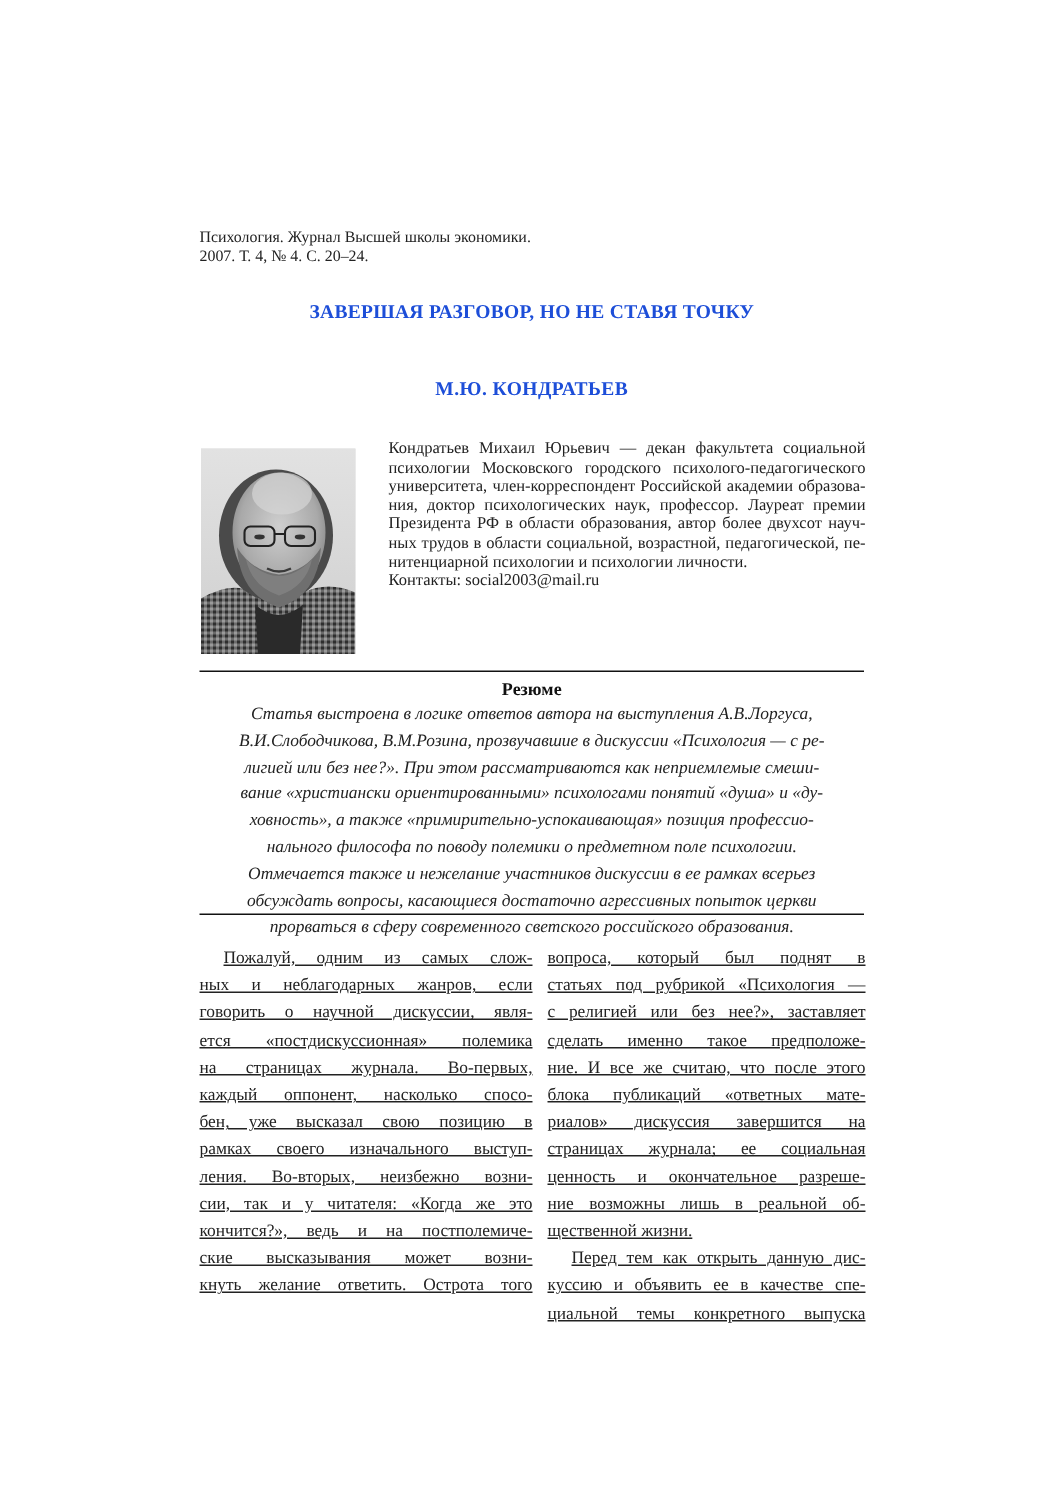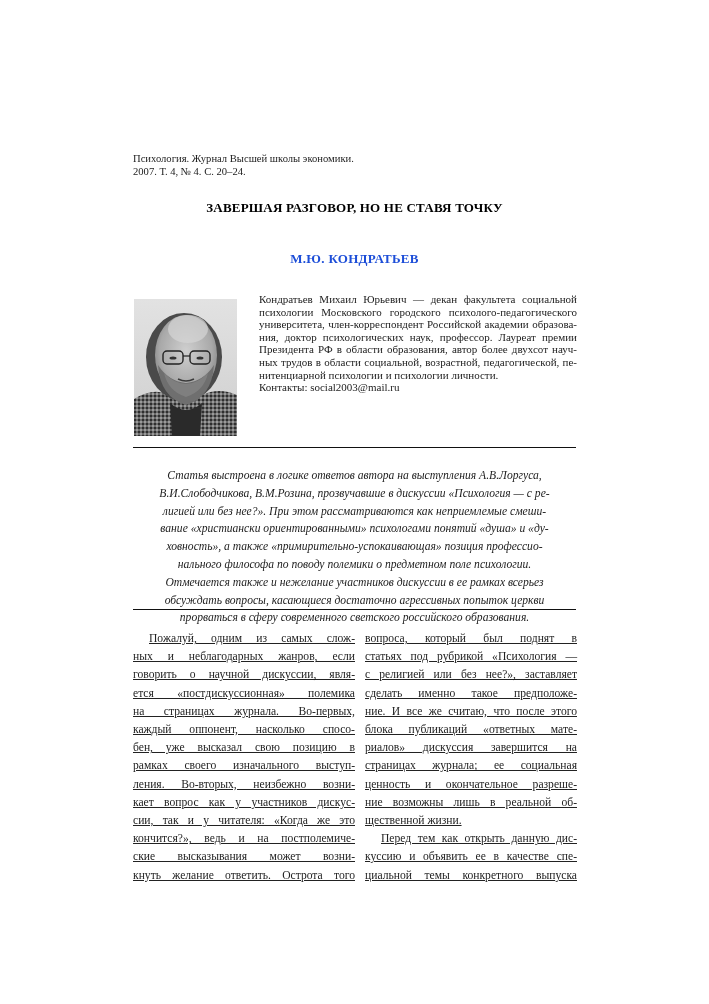--- a/index.html
+++ b/index.html
@@ -5,21 +5,21 @@
   html, body { margin:0; padding:0; background:#ffffff; }
   body { width:709px; height:1004px; position:relative; overflow:hidden;
          font-family:"DejaVu Serif", "Liberation Serif", serif; color:#1a1a1a; }
   .page { position:absolute; left:0; top:0; width:640px; height:1004px; }
 
   .journal { position:absolute; left:133px; top:152px; width:320px;
              font-family:"Liberation Serif", serif; font-size:10.6px; line-height:13px; color:#222; }
   .journal div { white-space:nowrap; }
 
   .title { position:absolute; left:133px; top:200px; width:443px; text-align:center;
-           font-family:"Liberation Serif", serif; font-weight:bold; font-size:13px; letter-spacing:0.2px; color:#000000; }
+           font-family:"Liberation Serif", serif; font-weight:bold; font-size:13px; letter-spacing:0.2px; color:#1d4ed8; }
   .author { position:absolute; left:133px; top:251px; width:443px; text-align:center;
             font-family:"Liberation Serif", serif; font-weight:bold; font-size:13px; letter-spacing:0.3px; color:#1d4ed8; }
 
   .photo { position:absolute; left:134px; top:299px; width:103px; height:137px; overflow:hidden;
            background:#d8d8d8; }
   .photo svg { display:block; }
 
   .bio { position:absolute; left:259px; top:293px; width:318px;
          font-family:"Liberation Serif", serif; font-size:11px; line-height:12.6px; color:#222;
          text-align:justify; }
@@ -107,20 +107,21 @@
     <span class="line">университета, член-корреспондент Российской академии образова-</span>
     <span class="line">ния, доктор психологических наук, профессор. Лауреат премии</span>
     <span class="line">Президента РФ в области образования, автор более двухсот науч-</span>
     <span class="line">ных трудов в области социальной, возрастной, педагогической, пе-</span>
     <span class="line last">нитенциарной психологии и психологии личности.</span>
     <span class="line last">Контакты: social2003@mail.ru</span>
   </div>
 
   <div class="rule top"></div>
 
+  <div class="abstract-head">Резюме</div>
   <div class="abstract">
     <span class="line">Статья выстроена в логике ответов автора на выступления А.В.Лоргуса,</span>
     <span class="line">В.И.Слободчикова, В.М.Розина, прозвучавшие в дискуссии «Психология — с ре-</span>
     <span class="line">лигией или без нее?». При этом рассматриваются как неприемлемые смеши-</span>
     <span class="line">вание «христиански ориентированными» психологами понятий «душа» и «ду-</span>
     <span class="line">ховность», а также «примирительно-успокаивающая» позиция профессио-</span>
     <span class="line">нального философа по поводу полемики о предметном поле психологии.</span>
     <span class="line">Отмечается также и нежелание участников дискуссии в ее рамках всерьез</span>
     <span class="line">обсуждать вопросы, касающиеся достаточно агрессивных попыток церкви</span>
     <span class="line">прорваться в сферу современного светского российского образования.</span>
@@ -131,21 +132,20 @@
   <div class="col left">
     <span class="line indent">Пожалуй, одним из самых слож-</span>
     <span class="line">ных и неблагодарных жанров, если</span>
     <span class="line">говорить о научной дискуссии, явля-</span>
     <span class="line">ется «постдискуссионная» полемика</span>
     <span class="line">на страницах журнала. Во-первых,</span>
     <span class="line">каждый оппонент, насколько спосо-</span>
     <span class="line">бен, уже высказал свою позицию в</span>
     <span class="line">рамках своего изначального выступ-</span>
     <span class="line">ления. Во-вторых, неизбежно возни-</span>
-    <span class="line">кает вопрос как у участников дискус-</span>
     <span class="line">сии, так и у читателя: «Когда же это</span>
     <span class="line">кончится?», ведь и на постполемиче-</span>
     <span class="line">ские высказывания может возни-</span>
     <span class="line">кнуть желание ответить. Острота того</span>
   </div>
 
   <div class="col right">
     <span class="line">вопроса, который был поднят в</span>
     <span class="line">статьях под рубрикой «Психология —</span>
     <span class="line">с религией или без нее?», заставляет</span>

